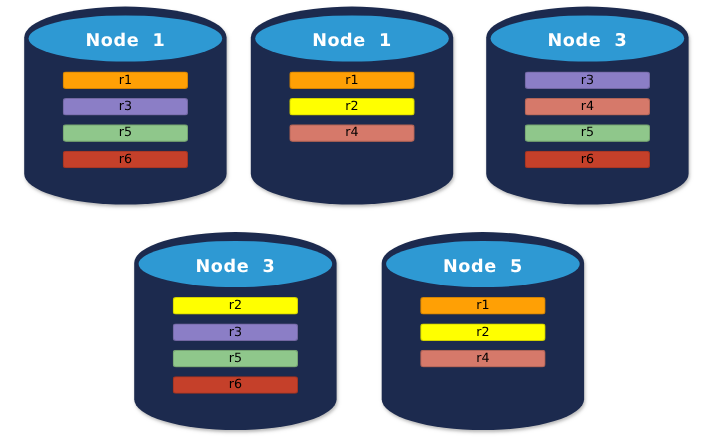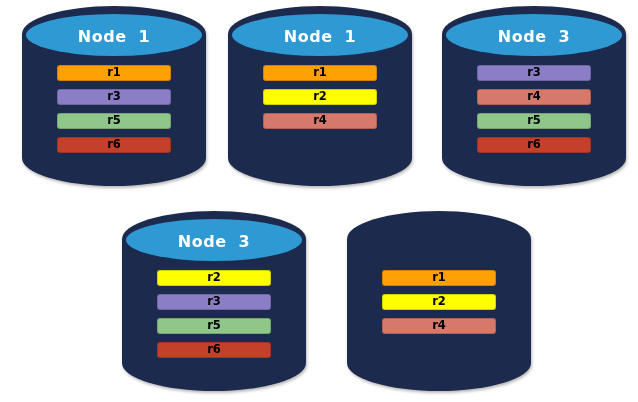--- a/index.html
+++ b/index.html
@@ -69,21 +69,21 @@
   .bar {
     width: 114px;
     height: 16px;
     box-sizing: border-box;
     border: 1px solid rgba(0,0,0,0.18);
     border-radius: 3px;
     display: flex;
     align-items: center;
     justify-content: center;
     color: var(--bar-text, #000000);
-    font-weight: bold;
+    font-weight: normal;
     font-size: 11.5px;
     line-height: 1;
   }
 </style>
 </head>
 <body>
 
 <div id="canvas">
   <div class="cylinder" id="node-1">
     <div class="cyl-body"></div>
@@ -131,19 +131,22 @@
     <div class="bars">
         <div class="bar" style="background: rgb(255, 255, 0);">r2</div>
         <div class="bar" style="background: rgb(139, 126, 198);">r3</div>
         <div class="bar" style="background: rgb(143, 199, 139);">r5</div>
         <div class="bar" style="background: rgb(197, 64, 42);">r6</div>
       </div>
   </div>
 
   <div class="cylinder" id="node-5">
     <div class="cyl-body"></div>
+    <div class="cyl-top">
+      <span class="node-title">Node 5</span>
+    </div>
     <div class="bars">
         <div class="bar" style="background: rgb(255, 160, 5);">r1</div>
         <div class="bar" style="background: rgb(255, 255, 0);">r2</div>
         <div class="bar" style="background: rgb(214, 121, 106);">r4</div>
       </div>
   </div>
 </div>
 
 </body></html>

